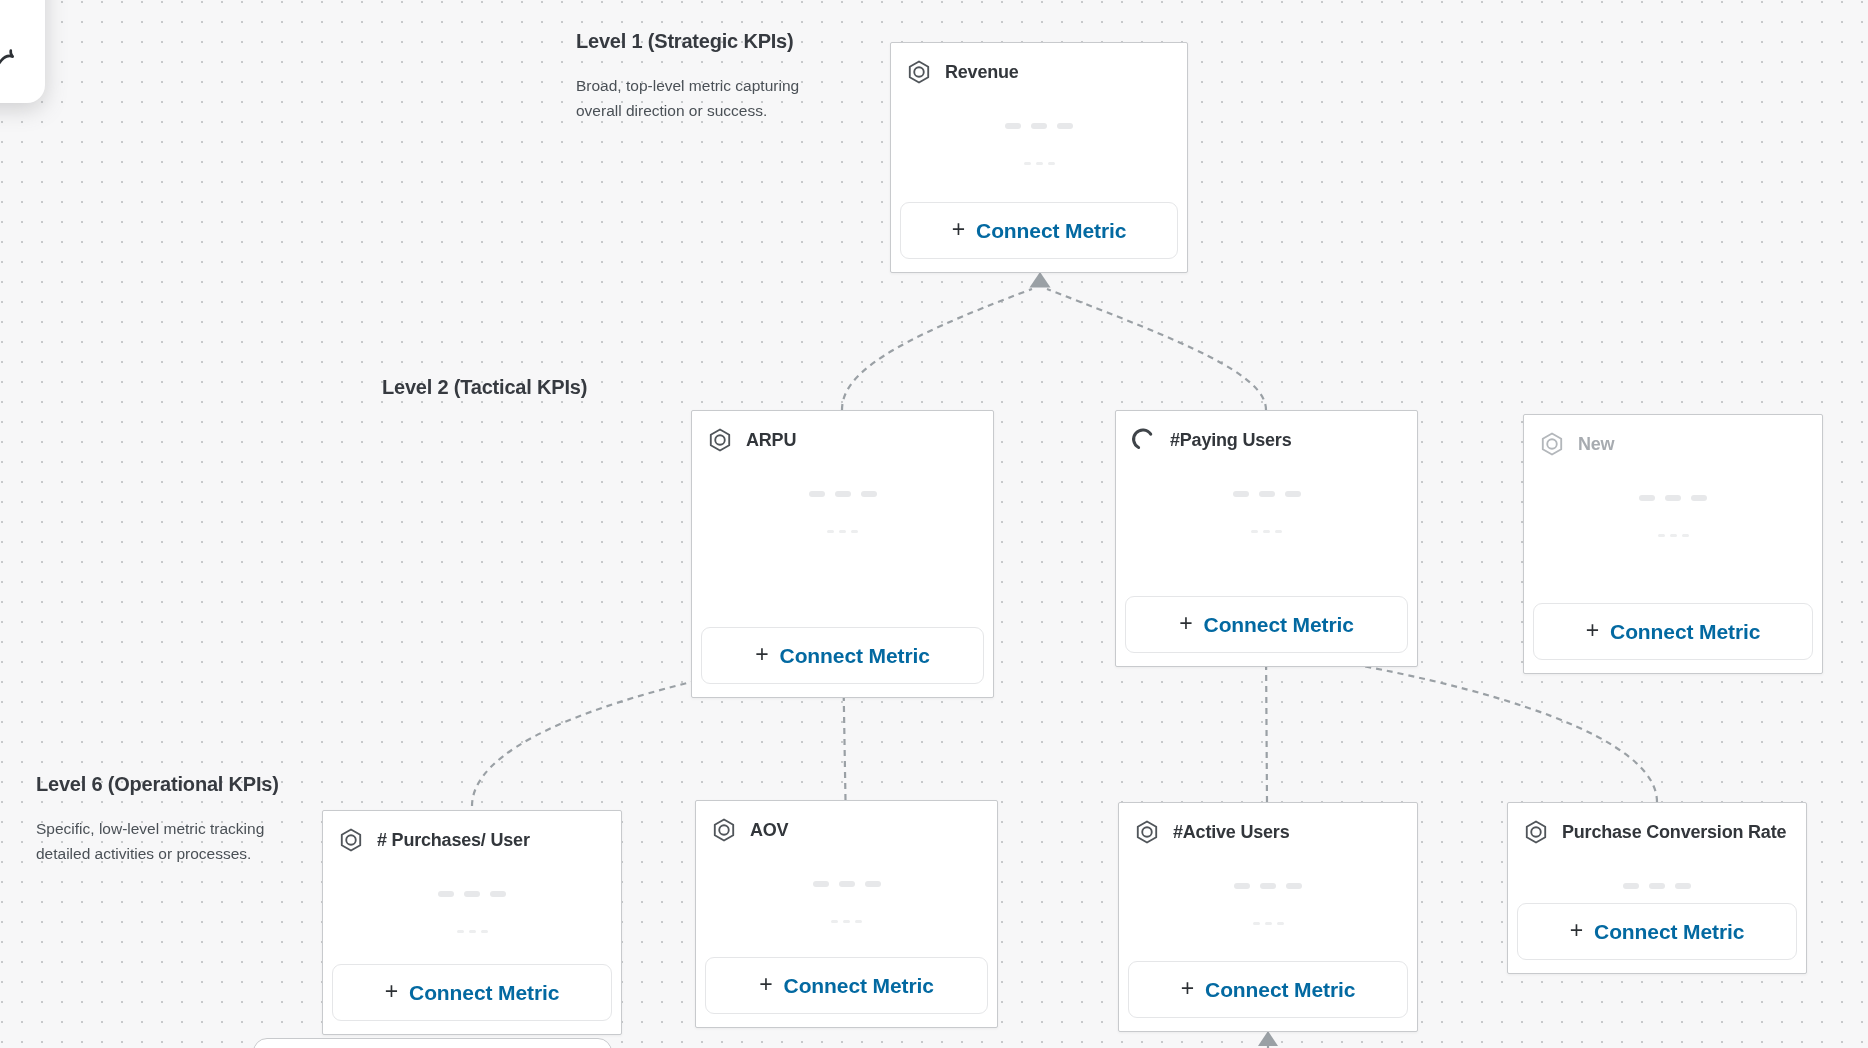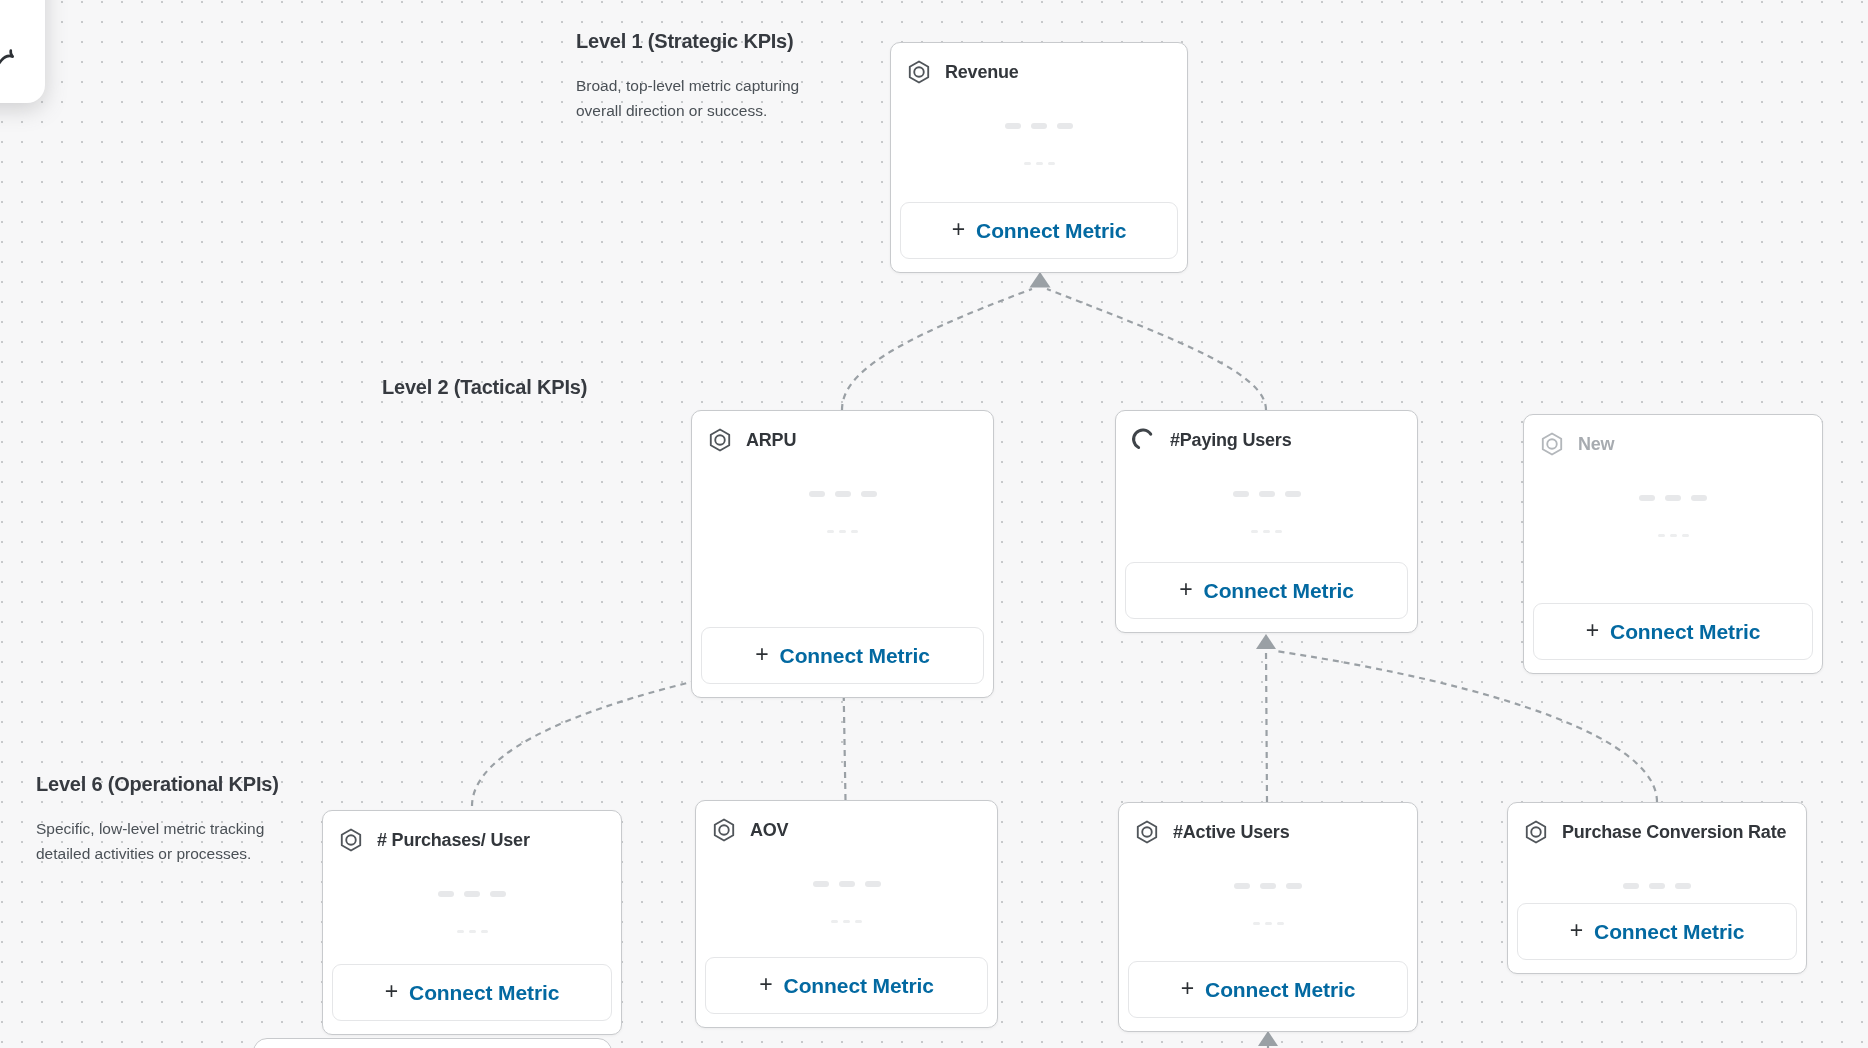--- a/index.html
+++ b/index.html
@@ -9,21 +9,21 @@
     background-size:20px 20px;background-position:12px 12px;}
   
   .float-panel{position:absolute;left:-78px;top:-48px;width:123px;height:151px;background:#fff;
     border-radius:18px;box-shadow:0 6px 22px rgba(100,100,105,.28);}
   .panel-glyph{position:absolute;left:76px;top:94px;}
   
   .section{position:absolute;}
   .section-title{font-size:20px;font-weight:700;color:#363a40;letter-spacing:-.2px;line-height:27px;}
   .section-desc{margin-top:19px;font-size:15.5px;color:#4a5056;line-height:24.5px;}
   
-  .card{position:absolute;background:#fff;border:1.4px solid #c8cacd;border-radius:10px;
+  .card{position:absolute;background:#fff;border:1.4px solid #c8cacd;border-radius:2px;
     box-shadow:0 1px 3px rgba(0,0,0,.05);box-sizing:border-box;text-decoration:underline;}
   .card-header{position:absolute;top:16px;left:15px;right:12px;display:flex;align-items:center;gap:13px;}
   .hex-icon path,.hex-icon circle{fill:none;stroke:#50555a;stroke-width:1.7;stroke-linejoin:round;}
   .spin-icon path{fill:none;stroke:#3f4449;stroke-width:2.8;stroke-linecap:round;}
   .card-title{font-size:18px;font-weight:700;color:#32363b;letter-spacing:-.2px;white-space:nowrap;}
   .card.muted .card-title{color:#a7abb0;}
   .card.muted .hex-icon path,.card.muted .hex-icon circle{stroke:#b3b7bb;}
   .skeleton{position:absolute;top:80px;left:0;right:0;display:flex;flex-direction:column;align-items:center;gap:33px;}
   .pill-row{display:flex;gap:10px;}
   .pill{display:block;width:16px;height:6px;border-radius:3px;background:#e7e8ea;}
@@ -122,21 +122,21 @@
           <i class="dash"></i>
           <i class="dash"></i>
         </div>
     </div>
     <button class="connect-btn">
       <span class="plus">+</span>
       <span class="btn-label">Connect Metric</span>
     </button>
   </div>
 
-  <div class="card" style="left:1115px;top:410px;width:303px;height:223px;">
+  <div class="card" style="left:1115px;top:410px;width:303px;height:257px;">
     <div class="card-header">
       <svg class="spin-icon" width="26" height="26" viewBox="0 0 24 24">
         <path d="M18.2 6.6 A 8.6 8.6 0 1 0 7 18.9"></path>
       </svg>
       <span class="card-title">#Paying Users</span>
     </div>
     <div class="skeleton">
       <div class="pill-row">
           <i class="pill"></i>
           <i class="pill"></i>

